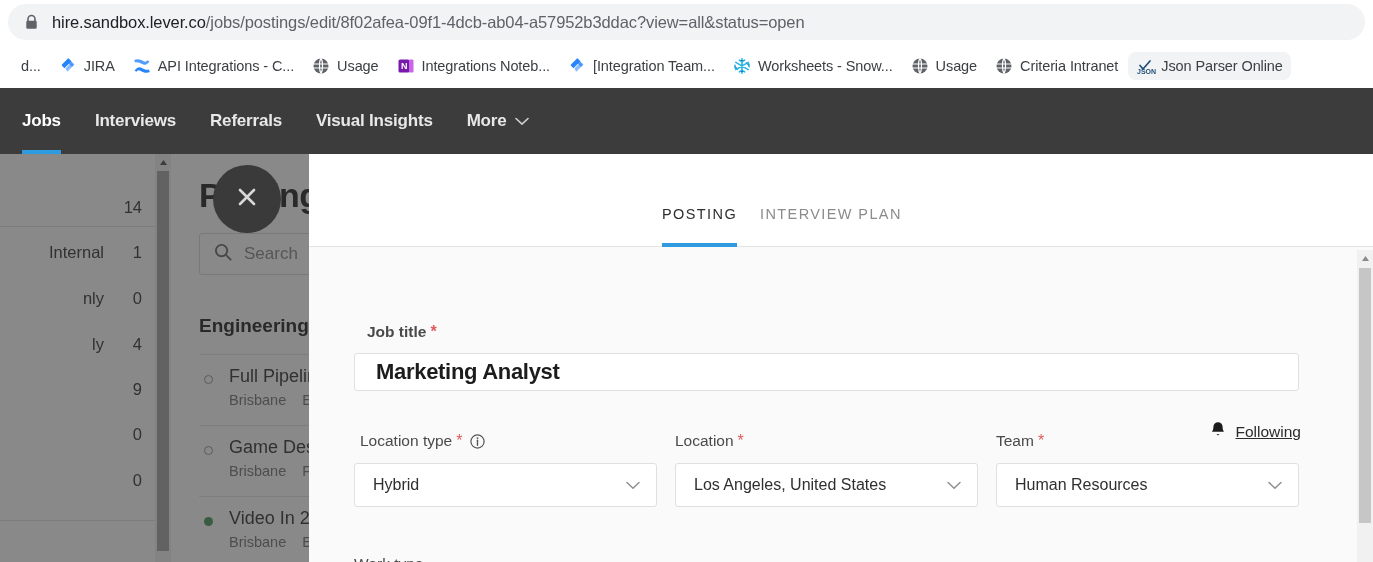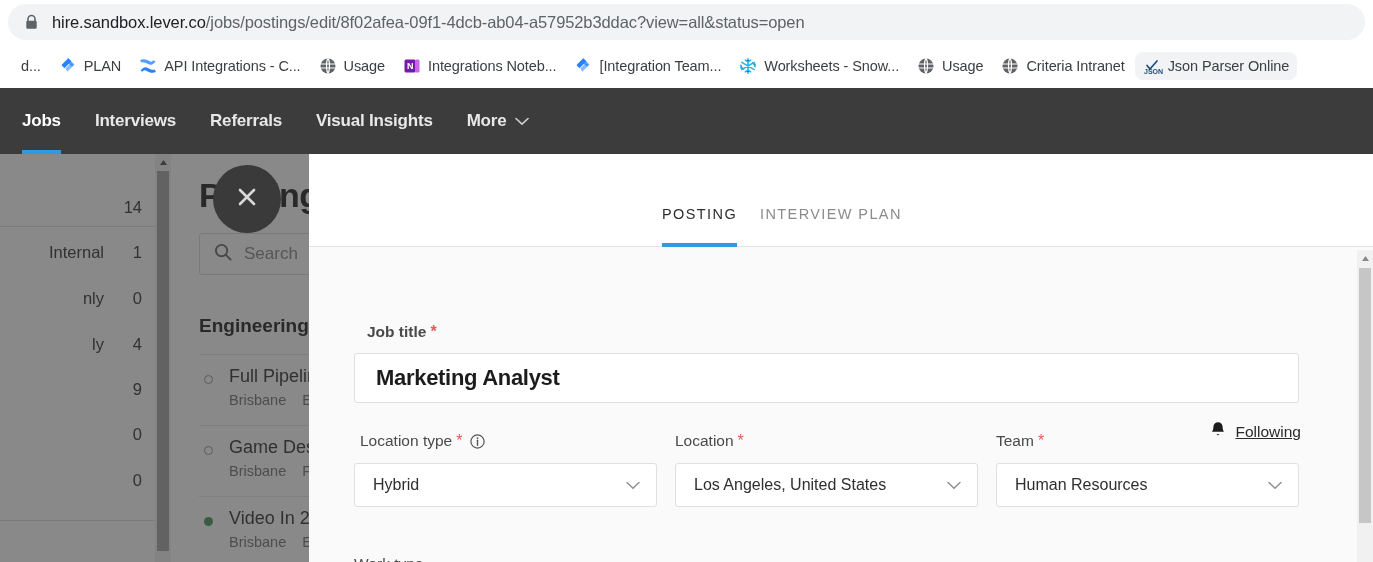--- a/index.html
+++ b/index.html
@@ -269,21 +269,21 @@
       <span class="bm-label">d...</span>
     </div>
     <div class="bm">
       <span class="bm-ico">
         <svg viewBox="0 0 18 18" width="18" height="18">
           <path d="M9.2 1.2 3 7.4a1 1 0 0 0 0 1.4l2.4 2.4 4.3-4.3 2.6-2.6z" fill="#2684ff"></path>
           <path d="M9.2 1.2 15.4 7.4 13 9.8 9.2 6z" fill="#2684ff" opacity=".75"></path>
           <path d="M6.4 11.5 11.9 6l2.6 2.6-6.2 6.2z" fill="#2684ff" opacity=".55"></path>
         </svg>
       </span>
-      <span class="bm-label">PLAN</span>
+      <span class="bm-label">JIRA</span>
     </div>
     <div class="bm">
       <span class="bm-ico">
         <svg viewBox="0 0 18 18" width="18" height="18">
           <path d="M1.5 13.6c2.4-3.3 5-4.2 7.5-2.7 2.3 1.4 4.6 2.2 6.8 1.6l1.1 2.6c-3.3 1.3-6.4.6-9.2-1.2-1.7-1-3-.8-4.2.8z" fill="#2684ff"></path>
           <path d="M16.5 4.4c-2.4 3.3-5 4.2-7.5 2.7C6.7 5.7 4.4 4.9 2.2 5.5L1.1 2.9C4.4 1.6 7.5 2.3 10.3 4.1c1.7 1 3 .8 4.2-.8z" fill="#2684ff" opacity=".8"></path>
         </svg>
       </span>
       <span class="bm-label">API Integrations - C...</span>
     </div>
@@ -503,21 +503,21 @@
       <span>INTERVIEW PLAN</span>
     </div>
   </div>
 
   <div class="modal-body">
 
     <div class="field-label" style="left:58px; top:76px;font-weight:bold;">
       <span>Job title</span>
       <span class="req">*</span>
     </div>
-    <div class="text-input" style="left:45px; top:106px; width:945px; height:50px;">
+    <div class="text-input" style="left:45px; top:106px; width:945px; height:38px;">
       <span>Marketing Analyst</span>
     </div>
 
     <div class="field-label" style="left:51px; top:185px;">
       <span>Location type</span>
       <span class="req">*</span>
       <span class="info-icon">
         <svg width="15" height="15" viewBox="0 0 15 15">
           <circle cx="7.5" cy="7.5" r="6.6" fill="none" stroke="#555" stroke-width="1.2"></circle>
           <path d="M7.5 6.3v5" stroke="#555" stroke-width="1.4" stroke-linecap="round"></path>

